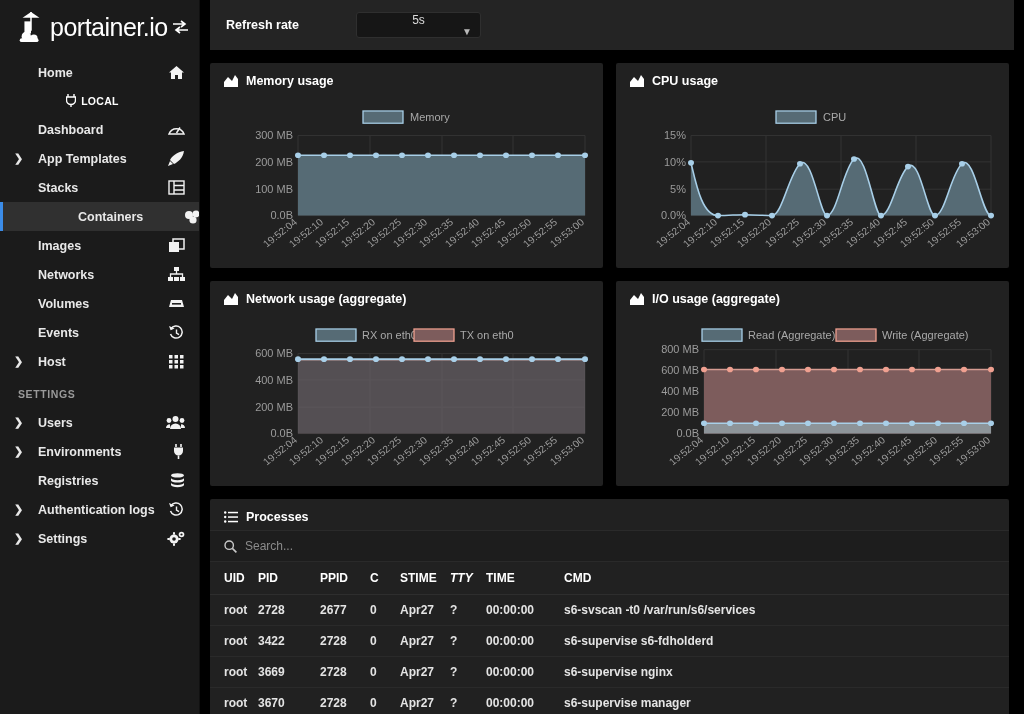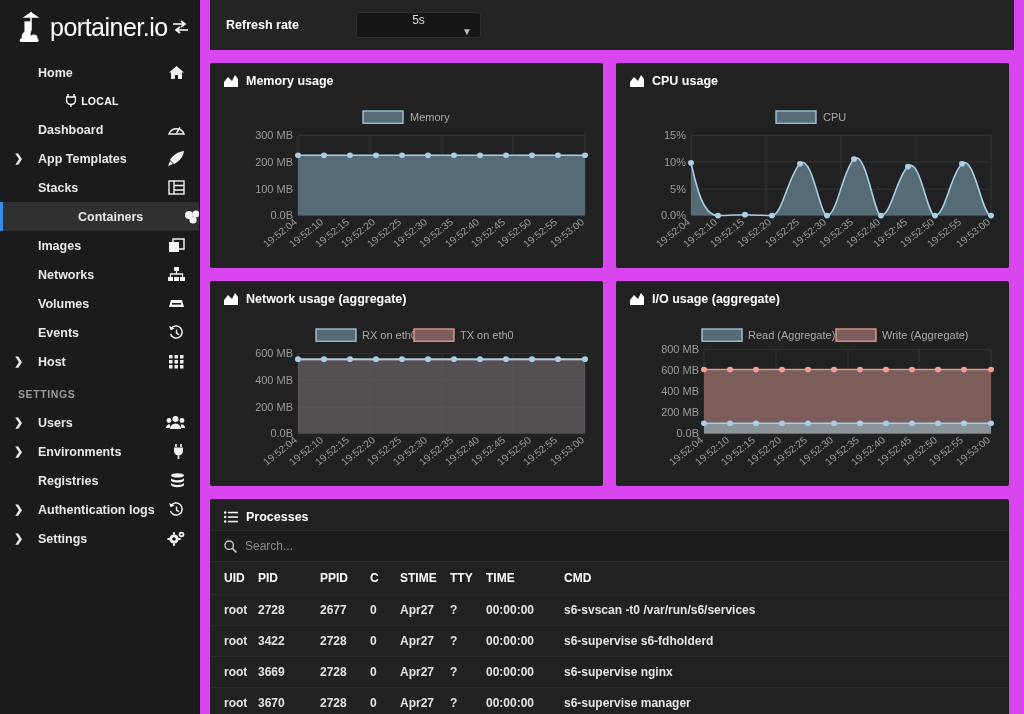--- a/index.html
+++ b/index.html
@@ -59,21 +59,21 @@
     letter-spacing: .3px; height: 28px; padding-right: 14px;
   }
   .section-label {
     color: #9a9a9a; font-size: 10.5px; font-weight: 700;
     letter-spacing: .6px; padding: 12px 0 8px 18px;
   }
 
   
   .main {
     flex: 1 1 auto; height: 714px;
-    background: #d946ef;
+    background: #000000;
     overflow: hidden;
     position: relative;
   }
   .toolbar {
     background: #242424;
     height: 50px;
     display: flex; align-items: center;
     padding: 0 16px;
     margin: 0 10px 0 10px;
   }
@@ -136,21 +136,21 @@
   table.proc td {
     color: #e4e4e4; font-size: 12px; font-weight: 600;
     padding: 8px 6px 8px 0; border-bottom: 1px solid #2a2a2a;
   }
   table.proc th:first-child, table.proc td:first-child { padding-left: 14px; }
   .c-uid  { width: 48px; }
   .c-pid  { width: 62px; }
   .c-ppid { width: 50px; }
   .c-c    { width: 30px; }
   .c-stime{ width: 50px; }
-  .c-tty  { width: 36px; }
+  .c-tty  { width: 36px; font-style: italic; }
   .c-time { width: 78px; }
 </style>
 </head>
 <body>
 
 <div class="app">
 
   <aside class="sidebar">
     <div class="logo-row">
       <span class="logo-mark">

